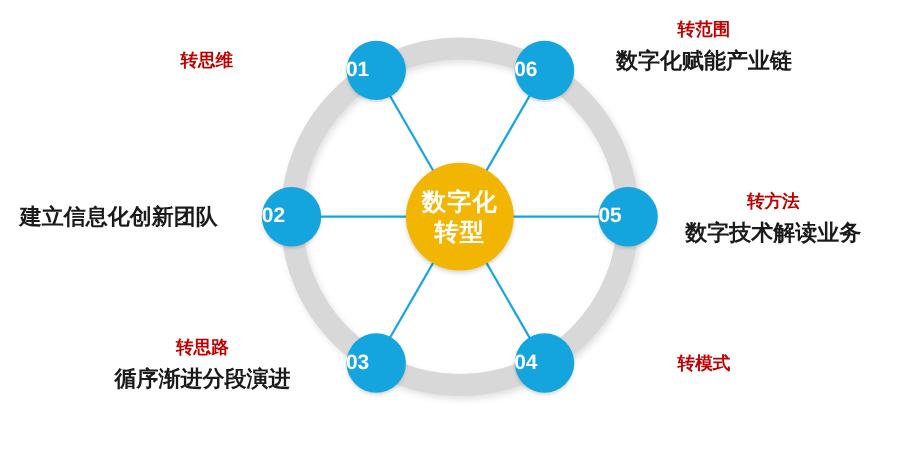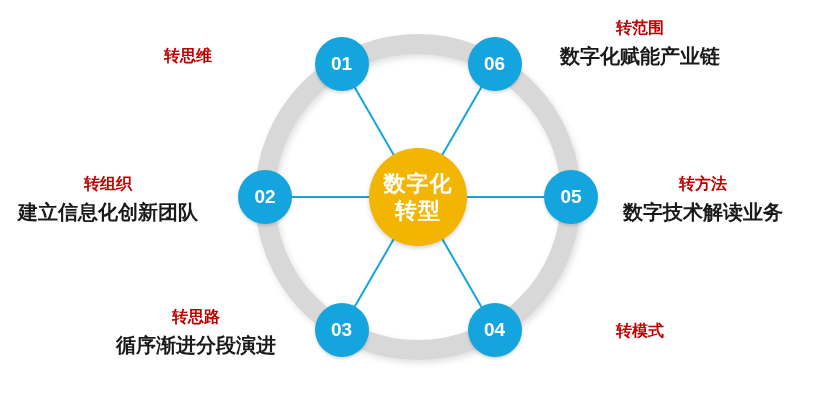--- a/index.html
+++ b/index.html
@@ -55,21 +55,21 @@
   }
   .node-circle {
     position: absolute;
     width: 54px;
     height: 54px;
     border-radius: 50%;
     background: var(--node-blue, #14a5df);
     transform: translate(-50%, -50%);
     display: flex;
     align-items: center;
-    justify-content: center;
+    justify-content: flex-start;
     box-shadow: 0 2px 3px rgba(0,0,0,0.15);
     z-index: 2;
   }
   .node-number {
     color: #ffffff;
     font-size: 19px;
     font-weight: bold;
   }
   .node-label {
     position: absolute;
@@ -120,30 +120,29 @@
       <div class="node-label" style="left: 188px; top: 56px;">
         <div class="label-title">转思维</div>
       </div>
     </div>
 
     <div class="node-group">
       <div class="node-circle" style="left: 265px; top: 197px;">
         <span class="node-number">02</span>
       </div>
       <div class="node-label" style="left: 108px; top: 198px;">
-        <div class="label-title">转组织</div>
         <div class="label-desc">建立信息化创新团队</div>
       </div>
     </div>
 
     <div class="node-group">
       <div class="node-circle" style="left: 341.5px; top: 329.502px;">
         <span class="node-number">03</span>
       </div>
-      <div class="node-label" style="left: 196px; top: 331px;">
+      <div class="node-label" style="left: 184px; top: 331px;">
         <div class="label-title">转思路</div>
         <div class="label-desc">循序渐进分段演进</div>
       </div>
     </div>
 
     <div class="node-group">
       <div class="node-circle" style="left: 494.5px; top: 329.502px;">
         <span class="node-number">04</span>
       </div>
       <div class="node-label" style="left: 640px; top: 331px;">

